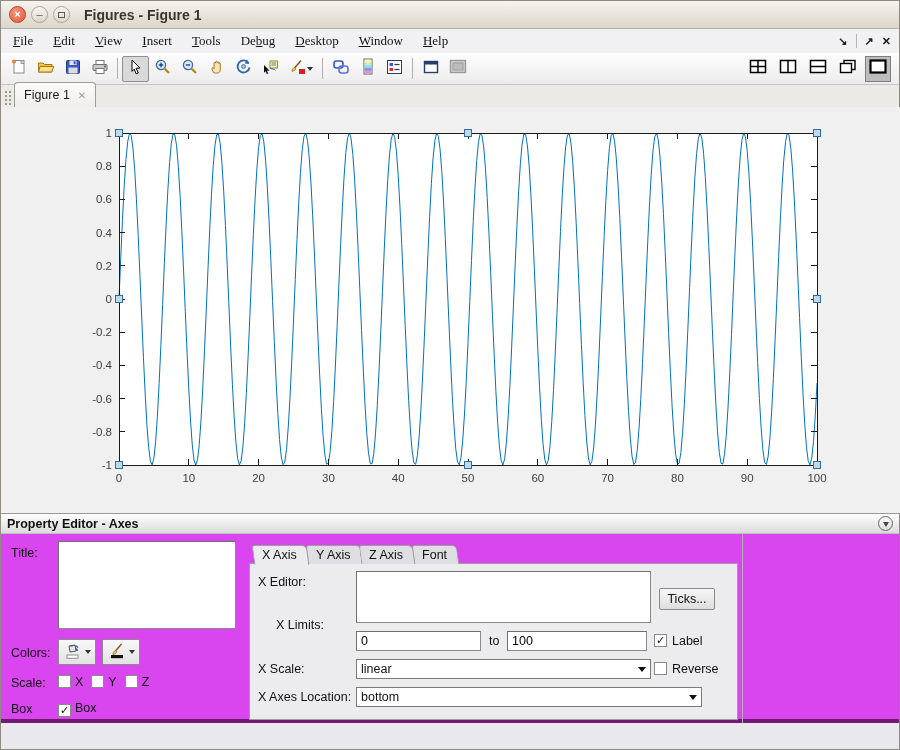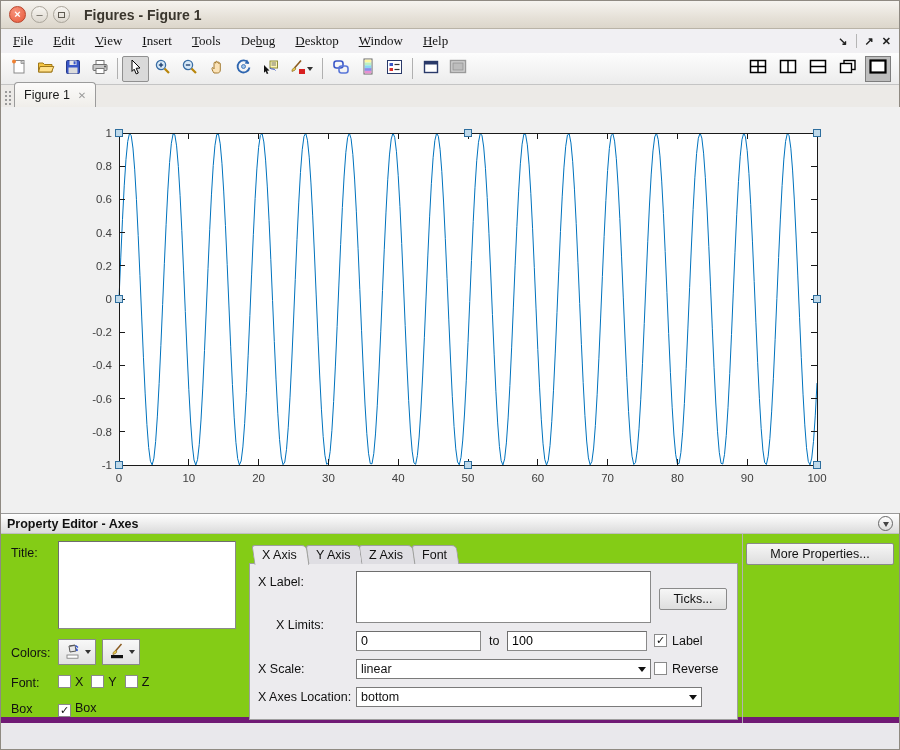--- a/index.html
+++ b/index.html
@@ -41,21 +41,21 @@
   .tab { height:20px; background:linear-gradient(#fcfbfa,#f0eeea); border:1px solid #9b9b9b; border-bottom:none; border-radius:4px 4px 0 0; display:flex; align-items:center; padding:12px 9px; font-size:12.5px; color:#1a1a1a; gap:8px; }
   .tab-close { color:#9a9a9a; font-size:10px; cursor:default; }
 
   
   .plotregion { height:406px; background:#f0f0f0; flex:0 0 406px; }
 
   
   .pe-header { height:21px; background:linear-gradient(#ffffff,#dbdbdb); border-top:1px solid #9a9a9a; border-bottom:1px solid #bfbfbf; display:flex; align-items:center; font-size:12.5px; font-weight:bold; color:#111; padding:0 6px; flex:0 0 21px; }
   .pe-collapse { margin-left:auto; width:15px; height:15px; border:1px solid #666; border-radius:50%; display:flex; align-items:center; justify-content:center; background:linear-gradient(#fff,#ddd); }
   .pe-collapse .tri { width:0; height:0; border-left:3.5px solid transparent; border-right:3.5px solid transparent; border-top:5px solid #444; margin-top:1px; }
-  .pe-body { position:relative; height:189px; background:#84cc16; border-bottom:6px solid #701a75; font-size:12.5px; color:#111; flex:0 0 189px; }
+  .pe-body { position:relative; height:189px; background:#d946ef; border-bottom:4px solid #701a75; font-size:12.5px; color:#111; flex:0 0 189px; }
   .pe-label { position:absolute; white-space:nowrap; }
   .sunken { background:#fff; border:1px solid #8a8a8a; border-top-color:#6e6e6e; border-left-color:#6e6e6e; }
   textarea.sunken { position:absolute; resize:none; outline:none; font-family:"Liberation Sans",sans-serif; font-size:12.5px; }
   input.sunken { position:absolute; outline:none; font-family:"Liberation Sans",sans-serif; font-size:12.5px; padding:0 4px; }
   .dd { position:absolute; background:#fff; border:1px solid #7a7a7a; display:flex; align-items:center; padding:0 4px; height:20px; }
   .dd .dd-caret { margin-left:auto; width:0; height:0; border-left:4.5px solid transparent; border-right:4.5px solid transparent; border-top:5.5px solid #111; }
   .cb { position:absolute; width:13px; height:13px; background:#fff; border:1px solid #8a8a8a; display:flex; align-items:center; justify-content:center; font-size:11px; line-height:1; color:#111; }
   .cb-inline { position:static; display:inline-flex; margin-right:4px; vertical-align:-2px; }
   .btn { position:absolute; background:linear-gradient(#f6f6f6,#dedede); border:1px solid #8a8a8a; border-radius:2px; font-family:"Liberation Sans",sans-serif; font-size:12.5px; color:#111; display:flex; align-items:center; justify-content:center; cursor:default; }
   .color-btn { position:absolute; width:38px; height:26px; background:linear-gradient(#f8f8f8,#e2e2e2); border:1px solid #8a8a8a; display:flex; align-items:center; justify-content:center; gap:2px; }
@@ -377,21 +377,21 @@
     </div>
     <div class="color-btn" style="left:101px; top:105px;">
       <span><svg width="18" height="18" viewBox="0 0 18 18">
             <rect x="3" y="13" width="12" height="3.2" fill="#111"></rect>
             <line x1="13.5" y1="2" x2="7.5" y2="9" stroke="#8a5a1f" stroke-width="1.5"></line>
             <path d="M7.8 8.5 C9 9 9 10.6 7.5 11.6 C6.5 12.3 5.5 11.9 5 12.6 C4.8 11 5.5 9.2 7.8 8.5 Z" fill="#e8c84a" stroke="#8a6a1f" stroke-width="0.7"></path>
           </svg></span>
       <span class="tb-caret"></span>
     </div>
 
-    <span class="pe-label" style="left:10px; top:142px;">Font:</span>
+    <span class="pe-label" style="left:10px; top:142px;">Scale:</span>
     <div class="grid-cbs" style="left:57px; top:141px;">
       <span><span class="cb cb-inline"></span><span>X</span></span>
       <span><span class="cb cb-inline"></span><span>Y</span></span>
       <span><span class="cb cb-inline"></span><span>Z</span></span>
     </div>
 
     <span class="pe-label" style="left:10px; top:168px;">Box</span>
     <div class="grid-cbs" style="left:57px; top:167px;">
       <span><span class="cb cb-inline">
             <span>✓</span>
@@ -400,23 +400,23 @@
 
     <div class="axis-tabs">
       <div class="axis-tab selected"><span>X Axis</span></div>
       <div class="axis-tab"><span>Y Axis</span></div>
       <div class="axis-tab"><span>Z Axis</span></div>
       <div class="axis-tab"><span>Font</span></div>
     </div>
 
     <div class="groupbox"></div>
 
-    <span class="pe-label" style="left:257px; top:41px;">X Label:</span>
+    <span class="pe-label" style="left:257px; top:41px;">X Editor:</span>
     <textarea class="sunken" style="left: 355px; top: 37px; width: 295px; height: 52px;"></textarea>
-    <div class="btn" style="left:658px; top:54px; width:68px; height:22px;">
+    <div class="btn" style="left:658px; top:54px; width:56px; height:22px;">
         <span>Ticks...</span>
       </div>
 
     <span class="pe-label" style="left:257px; top:84px;margin-left:18px;">X Limits:</span>
     <input class="sunken" style="left: 355px; top: 97px; width: 125px; height: 20px;" value="0">
     <span class="pe-label" style="left:488px; top:100px;">to</span>
     <input class="sunken" style="left: 506px; top: 97px; width: 140px; height: 20px;" value="100">
     <span class="cb" style="left:653px; top:100px;">
         <span>✓</span>
       </span>
@@ -430,19 +430,16 @@
     <span class="cb" style="left:653px; top:128px;"></span>
     <span class="pe-label" style="left:671px; top:128px;">Reverse</span>
 
     <span class="pe-label" style="left:257px; top:156px;">X Axes Location:</span>
     <div class="dd" style="left:355px; top:153px; width:346px;">
       <span>bottom</span>
       <span class="dd-caret"></span>
     </div>
 
     <div class="pe-divider"></div>
-    <div class="btn" style="left:745px; top:9px; width:148px; height:22px;">
-        <span>More Properties...</span>
-      </div>
   </div>
 
   <div class="bottomstrip"></div>
 </div>
 
 </body></html>

